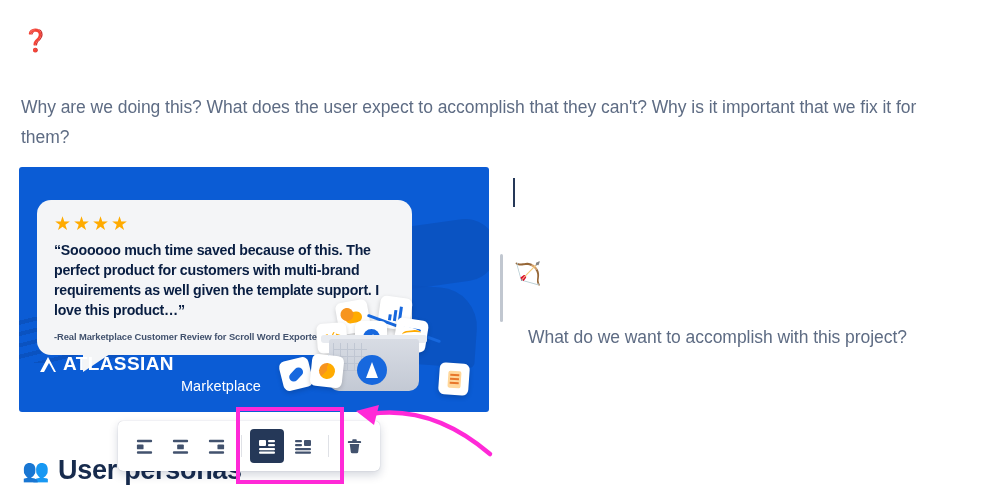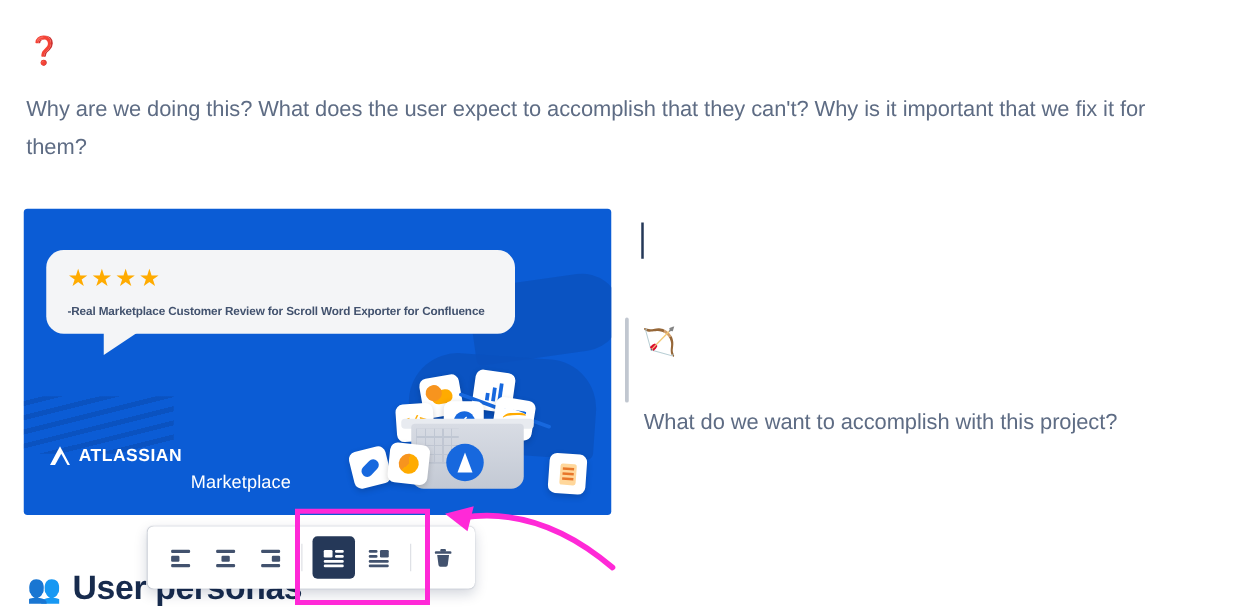--- a/index.html
+++ b/index.html
@@ -41,21 +41,21 @@
   .body-text {
     color: #5E6C84;
     font-size: 17.5px;
     line-height: 1.72;
     letter-spacing: -0.05px;
   }
 
   #unmet-body {
     position: absolute;
     left: 21px;
-    top: 72px;
+    top: 92px;
     width: 940px;
   }
 
   
   .image-card {
     position: absolute;
     left: 19px;
     top: 167px;
     width: 470px;
     height: 245px;
@@ -246,21 +246,21 @@
     border-right: 8px solid transparent;
     border-bottom: 15px solid #FFFFFF;
   }
   .mk-mark:after {
     content:"";
     position:absolute; left:4px; bottom:0;
     border-left: 5px solid transparent;
     border-right: 5px solid transparent;
     border-bottom: 9px solid #0B5CD5;
   }
-  .mk-bold { font-size: 14px; font-weight: 800; letter-spacing: .4px; }
+  .mk-bold { font-size: 19px; font-weight: 800; letter-spacing: .4px; }
   .mk-light { font-size: 14.5px; font-weight: 400; letter-spacing: .1px; margin-top: 44px; }
 
   
   #personas-heading {
     position: absolute;
     left: 22px;
     top: 455px;
   }
 
   
@@ -314,21 +314,21 @@
     background: #C1C7D0;
     border-radius: 2px;
   }
   #objectives-heading {
     position: absolute;
     left: 514px;
     top: 263px;
   }
   #objectives-body {
     position: absolute;
-    left: 515px;
+    left: 528px;
     top: 322px;
     width: 470px;
   }
 
   
   .annot-box {
     position: absolute;
     left: 236px;
     top: 407px;
     width: 108px;
@@ -358,20 +358,21 @@
 <div class="body-text" id="unmet-body">Why are we doing this? What does the user expect to accomplish that they can't? Why is it important that we fix it for them?</div>
 
 <div class="image-card">
   <div class="bg-shape bubble-c"></div>
   <div class="bg-shape bubble-a"></div>
   <div class="bg-shape bubble-b"></div>
   <div class="stripes"></div>
 
   <div class="quote-bubble">
     <div class="stars">★★★★</div>
+    <p class="quote-text">“Soooooo much time saved because of this. The perfect product for customers with multi-brand requirements as well given the template support. I love this product…”</p>
     <div class="quote-attr">-Real Marketplace Customer Review for Scroll Word Exporter for Confluence</div>
   </div>
 
   <div class="basket-wrap">
     <div class="tile t1">
         <span class="glyph-cloud"></span>
       </div>
     <div class="tile t2">
       <span class="glyph-bars">
           <i style="height:6px"></i>

